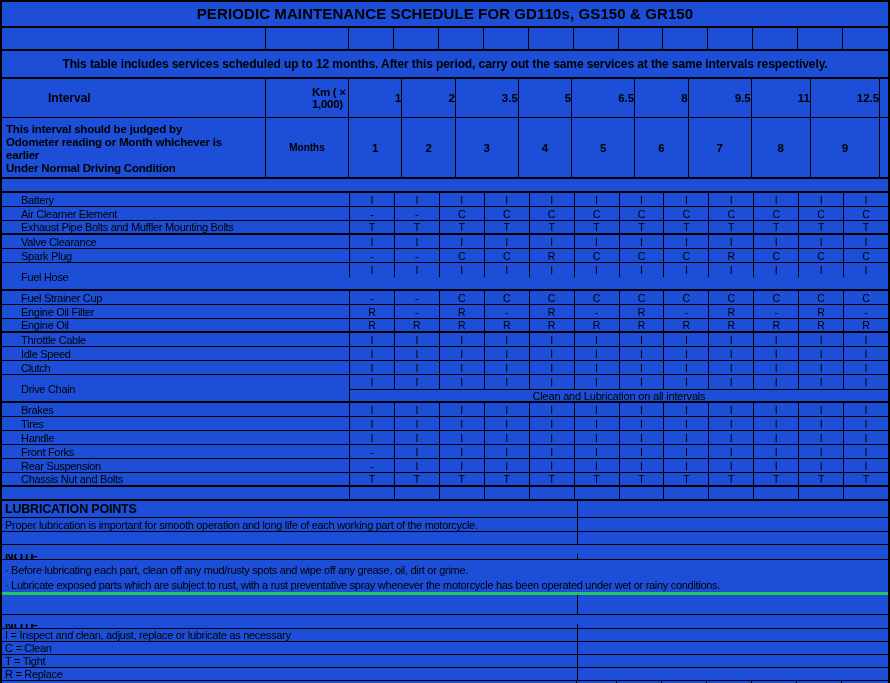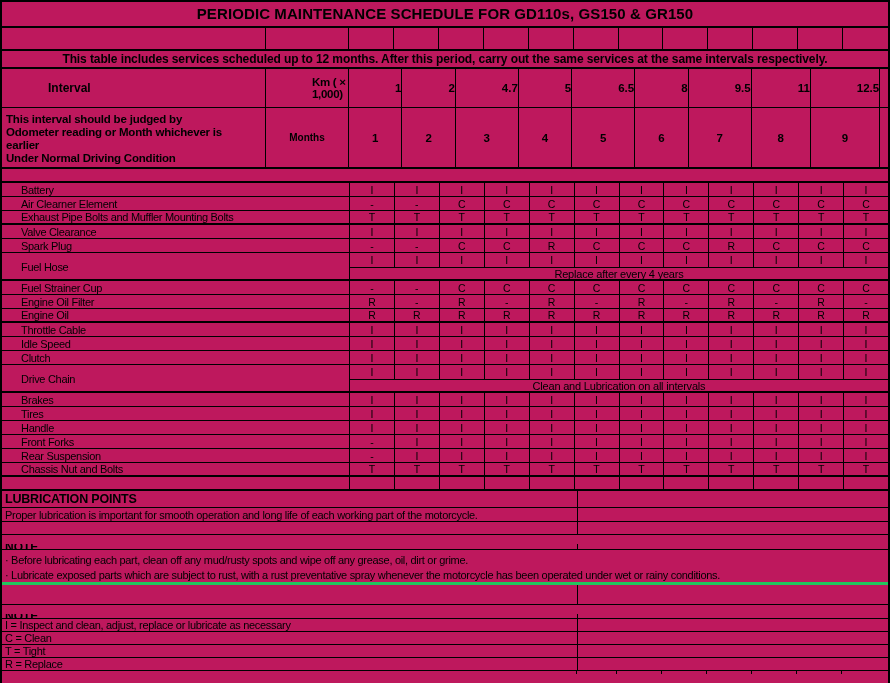--- a/index.html
+++ b/index.html
@@ -1,25 +1,25 @@
 <!DOCTYPE html>
 <html><head>
 <meta charset="utf-8">
 <style>
   html,body { margin:0; padding:0; background:#fff; }
   body { width:890px; height:683px; overflow:hidden; font-family:"Liberation Sans", sans-serif; color:#000; }
-  .sheet { box-sizing:border-box; width:890px; height:683px; border:2px solid #000; border-bottom:none; background:#be185d; overflow:hidden; }
+  .sheet { box-sizing:border-box; width:890px; height:683px; border:2px solid #000; border-bottom:none; background:#1d4ed8; overflow:hidden; }
 
   .title-row { box-sizing:border-box; height:26px; border-bottom:2px solid #000; text-align:center; font-weight:bold; font-size:15px; line-height:24px; letter-spacing:0.1px; }
 
   .hdr-empty { box-sizing:border-box; height:21px; display:grid; grid-template-columns:264px 83px repeat(12,1fr); }
   .hdr-empty > div { border-right:1px solid #000; }
   .hdr-empty > div:last-child { border-right:none; }
 
-  .intro-row { box-sizing:border-box; height:20px; border-top:2px solid #000; border-bottom:2px solid #000; display:flex; align-items:center; justify-content:center; font-weight:bold; font-size:12px; letter-spacing:-0.1px; }
+  .intro-row { box-sizing:border-box; height:30px; border-top:2px solid #000; border-bottom:2px solid #000; display:flex; align-items:center; justify-content:center; font-weight:bold; font-size:12px; letter-spacing:-0.1px; }
 
   .hdr-grid { box-sizing:border-box; display:grid; grid-template-columns:264px 83px repeat(12,1fr); grid-template-rows:39px 59px; border-bottom:2px solid #000; font-weight:bold; }
   .hdr-grid > div { box-sizing:border-box; border-right:1px solid #000; }
   .hdr-grid > div.lastcol { border-right:none;text-align:right; }
   .hdr-grid > div.r1 { border-bottom:1px solid #000;padding-left:46px; }
   .cell-interval { font-size:12px; display:flex; align-items:center; padding-left:4px; }
   .cell-km { font-size:11.5px; display:flex; align-items:center; justify-content:center; letter-spacing:-0.3px; }
   .cell-num { font-size:11.5px; display:flex; align-items:center; justify-content:center; }
   .cell-intnote { font-size:11.5px; line-height:13px; padding:5px 2px 0 4px; letter-spacing:-0.2px; }
   .cell-months { font-size:10px; display:flex; align-items:center; justify-content:center; }
@@ -76,21 +76,21 @@
     </div>
 
   <div class="intro-row">This table includes services scheduled up to 12 months. After this period, carry out the same services at the same intervals respectively.</div>
 
   <div class="hdr-grid">
     <div class="r1 cell-interval">Interval</div>
     <div class="r1 cell-km">Km ( × 1,000)</div>
 
     <div class="r1 cell-num">1</div>
       <div class="r1 cell-num">2</div>
-      <div class="r1 cell-num">4.7</div>
+      <div class="r1 cell-num">3.5</div>
       <div class="r1 cell-num">5</div>
       <div class="r1 cell-num">6.5</div>
       <div class="r1 cell-num">8</div>
       <div class="r1 cell-num">9.5</div>
       <div class="r1 cell-num">11</div>
       <div class="r1 cell-num">12.5</div>
       <div class="r1 cell-num">2</div>
       <div class="r1 cell-num">15.5</div>
       <div class="r1 cell-num lastcol">17</div>
       <div class="cell-intnote" id="interval-note">
@@ -200,21 +200,20 @@
         <div class="dmark">I</div>
         <div class="dmark">I</div>
         <div class="dmark">I</div>
         <div class="dmark">I</div>
         <div class="dmark">I</div>
         <div class="dmark">I</div>
         <div class="dmark">I</div>
         <div class="dmark">I</div>
         <div class="dmark">I</div>
         <div class="dmark">I</div>
-        <div class="dspan">Replace after every 4 years</div>
       </div>
       <div class="drow">
         <div class="dlabel">Fuel Strainer Cup</div>
         <div class="dmark">-</div>
         <div class="dmark">-</div>
         <div class="dmark">C</div>
         <div class="dmark">C</div>
         <div class="dmark">C</div>
         <div class="dmark">C</div>
         <div class="dmark">C</div>

